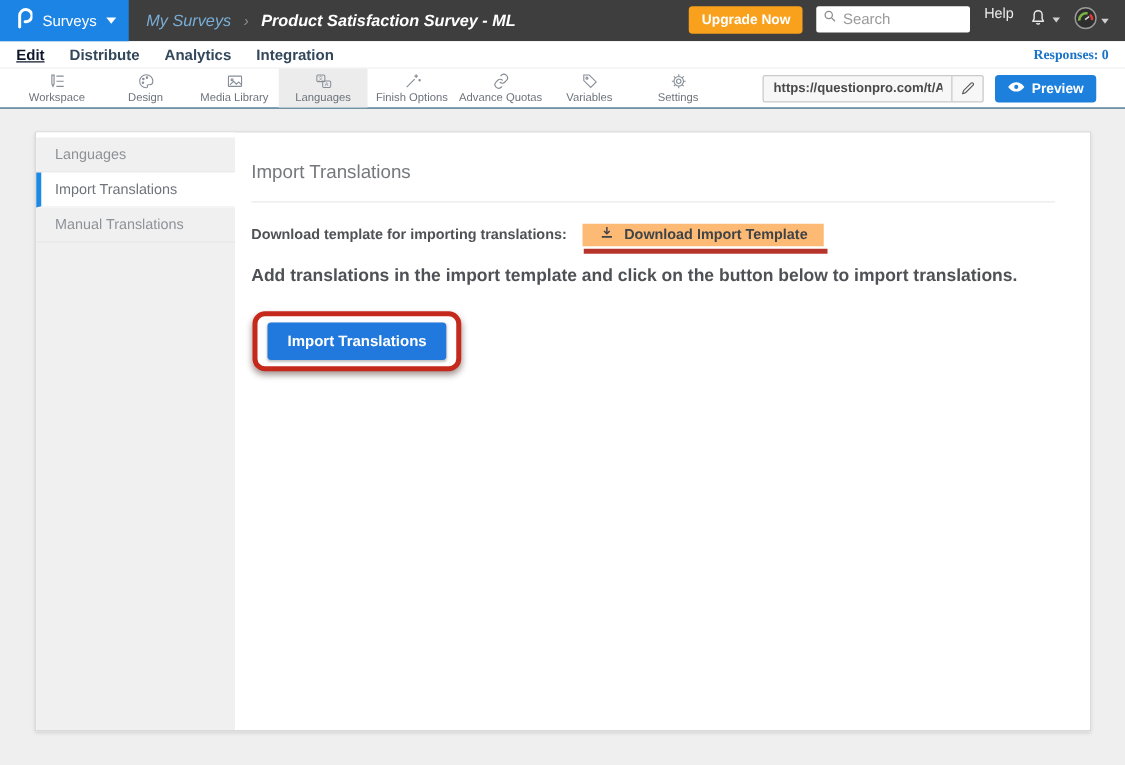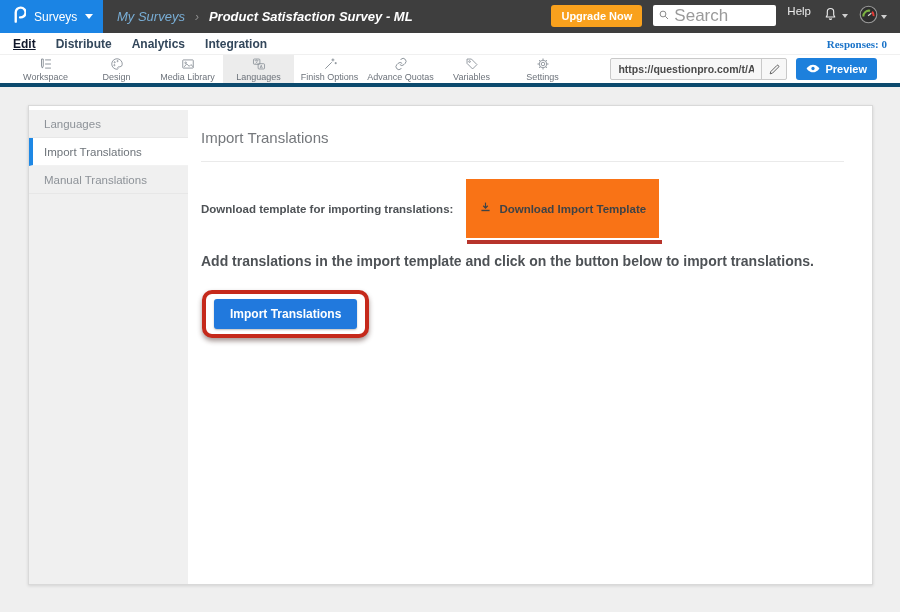--- a/index.html
+++ b/index.html
@@ -12,33 +12,33 @@
   .brand-label { color:#fff; font-size:12px; }
   .caret { width:0; height:0; border-left:4px solid transparent; border-right:4px solid transparent; border-top:5px solid #fff; }
   .caret.sm { border-left-width:3.5px; border-right-width:3.5px; border-top-width:4.5px; border-top-color:#cfcfcf; }
   .crumbs { display:flex; align-items:center; gap:10px; margin-left:14px; font-size:13px;font-style:italic; }
   .crumb-parent { color:#79aed6; cursor:pointer; }
   .crumb-sep { color:#909090; font-size:12px; }
   .crumb-title { color:#fff; font-weight:700; }
   .topbar-right { margin-left:auto; display:flex; align-items:flex-start; gap:11px; padding-right:13px; }
   .upgrade-btn { background:#f9a11d; color:#fff; border:none; border-radius:3px; font-size:11px; font-weight:700; padding:5px 10px; cursor:pointer; font-family:inherit; }
   .searchbox { width:123px; height:21px; background:#fff; border-radius:2px; display:flex; align-items:center; padding:0 5px; gap:4px; }
-  .searchbox input { border:none; outline:none; width:100%; font-size:17px; color:#444; font-family:inherit; background:transparent; }
+  .searchbox input { border:none; outline:none; width:100%; font-size:12px; color:#444; font-family:inherit; background:transparent; }
   .searchbox input::placeholder { color:#9a9a9a; }
   .help-label { color:#ececec; font-size:11.5px; cursor:pointer; }
   .icon-btn { display:flex; align-items:center; gap:3px; cursor:pointer; }
 
   
   .navrow { height:22px; background:#fff; display:flex; align-items:center; padding:0 13px; border-bottom:1px solid #f0f0f0; }
   .nav-item { font-size:12px; font-weight:700; color:#33475b; margin-right:20px; cursor:pointer; }
   .nav-item.active { color:#0f172a; text-decoration:underline; }
   .responses { margin-left:auto; color:#1a73c8; font-size:11px; font-weight:700;font-family:Liberation Serif, serif; }
 
   
-  .toolbar { height:32px; background:#fff; border-bottom:4px solid #0c4a6e; display:flex; align-items:stretch; padding-left:10px; }
+  .toolbar { height:32px; background:#fff; border-bottom:1px solid #0c4a6e; display:flex; align-items:stretch; padding-left:10px; }
   .tool-tab { width:71px; display:flex; flex-direction:column; align-items:center; justify-content:center; cursor:pointer; }
   .tool-tab.active { background:#ececec; }
   .tool-tab svg { height:14px; width:16px; }
   .tool-label { font-size:9px; color:#6d737b; margin-top:1px; white-space:nowrap; }
   .url-group { margin-left:auto; display:flex; align-items:center; gap:9px; padding-right:23px; }
   .url-box { display:flex; align-items:center; height:22px; background:#f7f7f7; border:1px solid #c9c9c9; border-radius:2px; }
   .url-box input { width:150px; border:none; outline:none; background:transparent; font-size:10.5px; font-weight:700; color:#4a4a4a; padding:0 7px; font-family:inherit; }
   .url-edit-btn { width:25px; align-self:stretch; border-left:1px solid #c9c9c9; display:flex; align-items:center; justify-content:center; cursor:pointer; }
   .preview-btn { height:22px; background:#1d80dc; border:none; border-radius:3px; color:#fff; font-size:11px; font-weight:700; display:flex; align-items:center; gap:5px; padding:0 10px; cursor:pointer; font-family:inherit; }
 
@@ -48,21 +48,21 @@
   .sidebar { width:159px; background:#fff; }
   .sidebar-list { margin-top:4px; background:#f0f0f0; height:calc(100% - 4px); }
   .side-item { height:28px; line-height:28px; padding-left:15px; font-size:11.5px; color:#8d9298; border-bottom:1px solid #e7e7e7; cursor:pointer; }
   .side-item.active { background:#fff; border-left:4px solid #1e88e5; padding-left:11px; color:#6e747a; border-bottom:1px solid #f2f2f2; }
 
   .content { flex:1; padding:23px 28px 0 13px; }
   .page-title { font-size:15px; font-weight:400; color:#75787c; }
   .divider { margin-top:15px; border-top:1px solid #eaeaea; }
   .download-row { margin-top:17px; display:flex; align-items:center; gap:13px; font-size:11.5px; font-weight:700; color:#4e5256; }
   .annotated-wrap { position:relative; display:inline-block; }
-  .download-btn { display:flex; align-items:center; gap:7px; background:#f97316; border:none; padding:22px 13px; font-size:11.5px; font-weight:700; color:#3f4346; cursor:pointer; font-family:inherit; }
+  .download-btn { display:flex; align-items:center; gap:7px; background:#fdba74; border:none; padding:1px 13px; font-size:11.5px; font-weight:700; color:#3f4346; cursor:pointer; font-family:inherit; }
   .red-underline { position:absolute; left:1px; right:-3px; bottom:-6px; height:4px; background:#b7342b; }
   .instruction { margin-top:15px; font-size:14px; font-weight:700; color:#4e5256; }
   .import-area { margin-top:21px; margin-left:1px; }
   .red-box { display:inline-block; border:4px solid #c5291b; border-radius:10px; padding:5px 8px; box-shadow:0 3px 5px rgba(50,20,15,0.45); background:#fff; }
   .import-btn { background:#2179dd; color:#fff; font-size:12px; font-weight:700; border:none; border-radius:3px; padding:8px 16px; cursor:pointer; font-family:inherit; box-shadow:0 1px 2px rgba(0,0,0,0.25); }
 </style>
 </head>
 <body>
 
 <div class="topbar">

